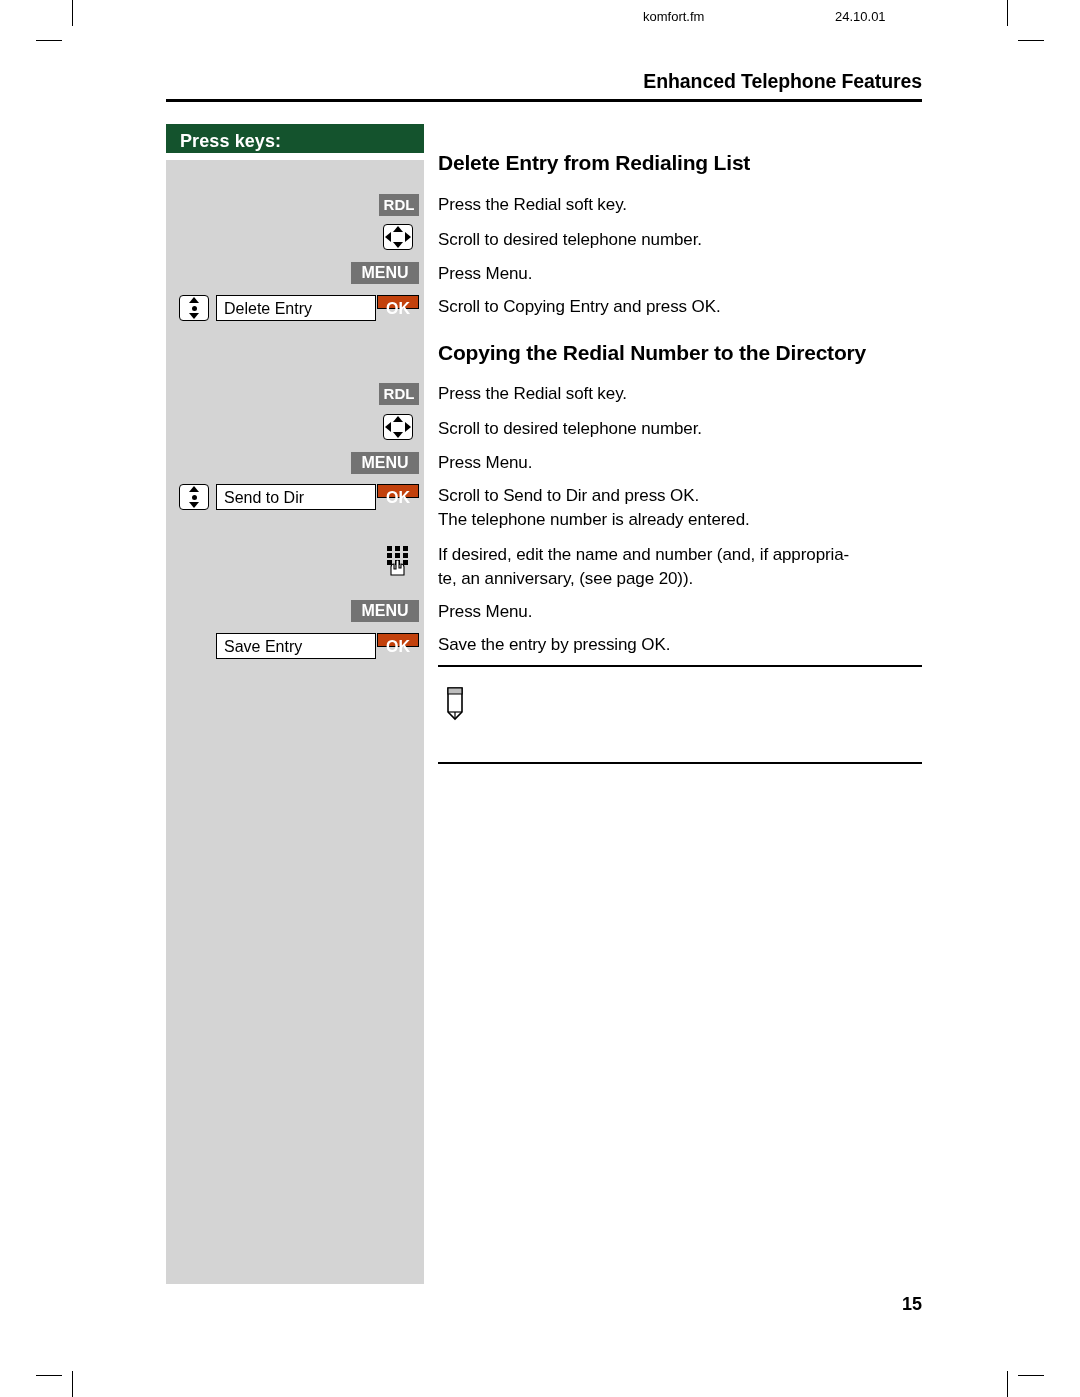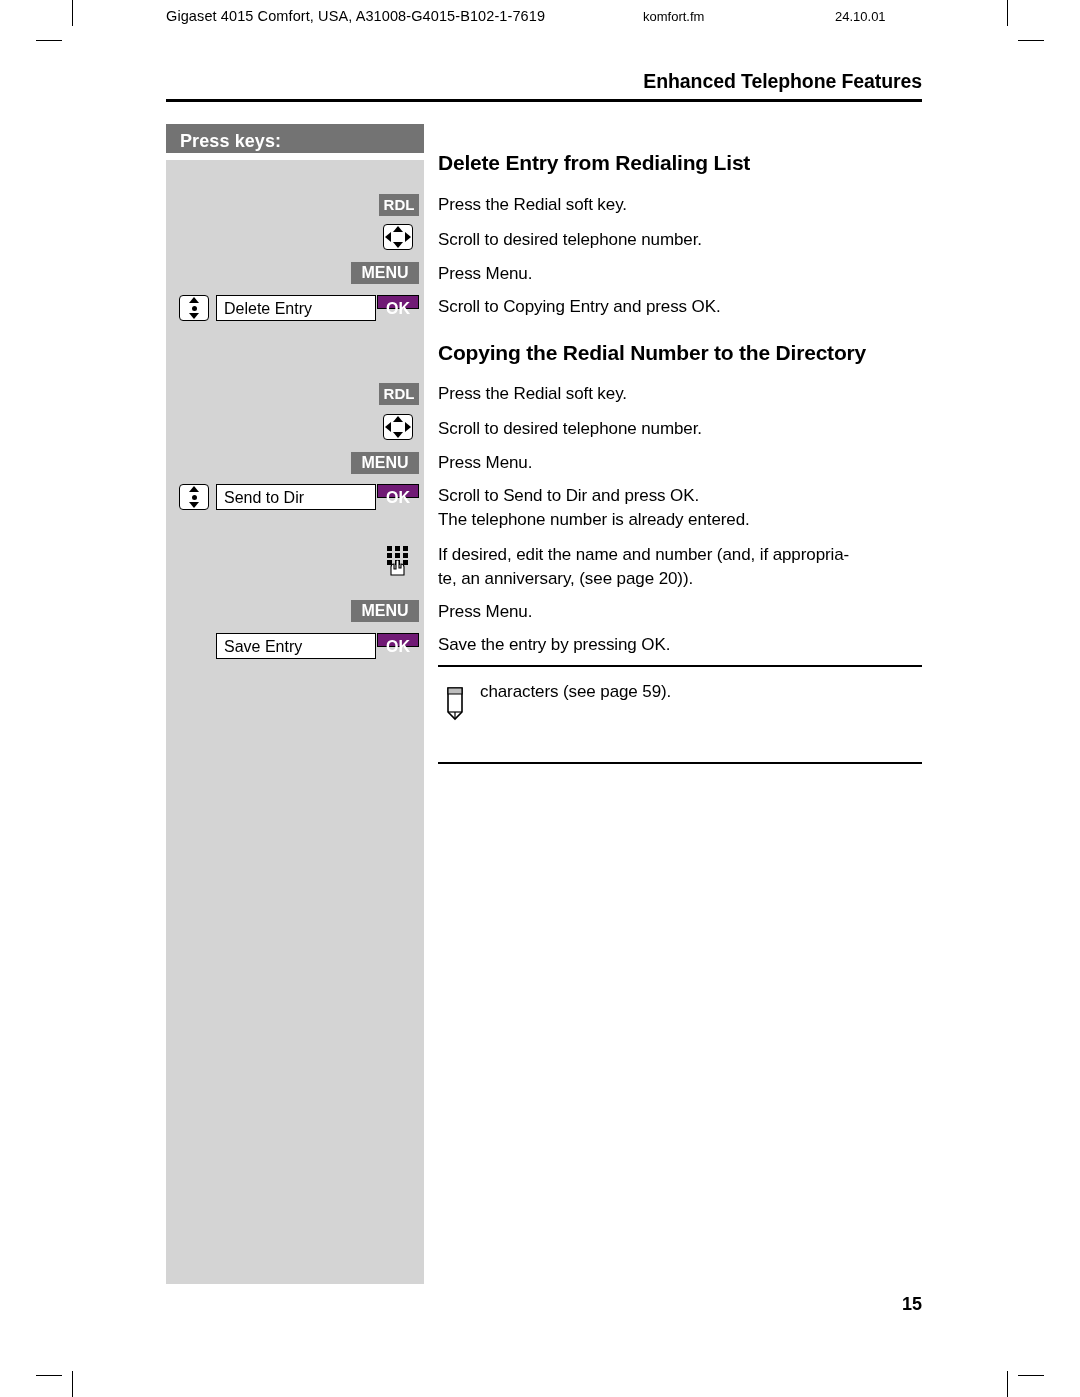--- a/index.html
+++ b/index.html
@@ -72,21 +72,21 @@
     background: #000;
   }
 
   
   .press-keys-bar {
     position: absolute;
     left: 166px;
     top: 124px;
     width: 258px;
     height: 29px;
-    background: #737373;
+    background: #14532d;
   }
   .press-keys-bar span {
     position: absolute;
     left: 14px;
     top: 7px;
     color: #ffffff;
     font-size: 18px;
     font-weight: bold;
     letter-spacing: 0.1px;
   }
@@ -123,21 +123,21 @@
     box-sizing: border-box;
   }
   .softkey.rdl {
     width: 40px; height: 22px; line-height: 22px; font-size: 15px;
   }
   .softkey.menu {
     width: 68px; height: 22px; line-height: 22px; font-size: 16px;
   }
   .softkey.ok {
     width: 42px; height: 14px; line-height: 26px; font-size: 16px;
-    border: 1px solid #000; background: #701a75;
+    border: 1px solid #000; background: #c2410c;
   }
 
   
   .rocker {
     position: relative;
     width: 30px;
     height: 26px;
   }
   .rocker .body {
     position: absolute;
@@ -247,21 +247,20 @@
 <div class="crop-mark cm-v" style="left:72px; top:0px;"></div>
 <div class="crop-mark cm-v" style="left:1007px; top:0px;"></div>
 <div class="crop-mark cm-h" style="left:36px; top:40px;"></div>
 <div class="crop-mark cm-h" style="left:1018px; top:40px;"></div>
 <div class="crop-mark cm-h" style="left:36px; top:1375px;"></div>
 <div class="crop-mark cm-h" style="left:1018px; top:1375px;"></div>
 <div class="crop-mark cm-v" style="left:72px; top:1371px;"></div>
 <div class="crop-mark cm-v" style="left:1007px; top:1371px;"></div>
 
 <div class="page-header">
-  <div class="hdr-doc">Gigaset 4015 Comfort, USA, A31008-G4015-B102-1-7619</div>
   <div class="hdr-file">komfort.fm</div>
   <div class="hdr-date">24.10.01</div>
 </div>
 
 <div class="chapter-title">Enhanced Telephone Features</div>
 <div class="chapter-rule"></div>
 
 <div class="press-keys-bar">
   <span>Press keys:</span>
 </div>
@@ -359,17 +358,16 @@
 <div class="body-text" style="top:633px;">Save the entry by pressing OK.</div>
 
 <div class="note-rule" style="top:665px;"></div>
 <svg class="note-icon" viewBox="0 0 30 40">
   <path d="M6 2 L20 2 L20 26 L13 33 L6 26 Z" fill="#ffffff" stroke="#000000" stroke-width="1.6"></path>
   <path d="M6 2 L20 2 L20 8 L6 8 Z" fill="#bdbdbd" stroke="#000000" stroke-width="1.2"></path>
   <path d="M13 33 L13 26" stroke="#000000" stroke-width="1.2"></path>
   <path d="M6 26 L20 26" stroke="#000000" stroke-width="1.2"></path>
 </svg>
 <div class="note-text">
-  <div>characters (see page 59).</div>
 </div>
 <div class="note-rule" style="top:762px;"></div>
 
 <div class="page-number">15</div>
 
 </body></html>

